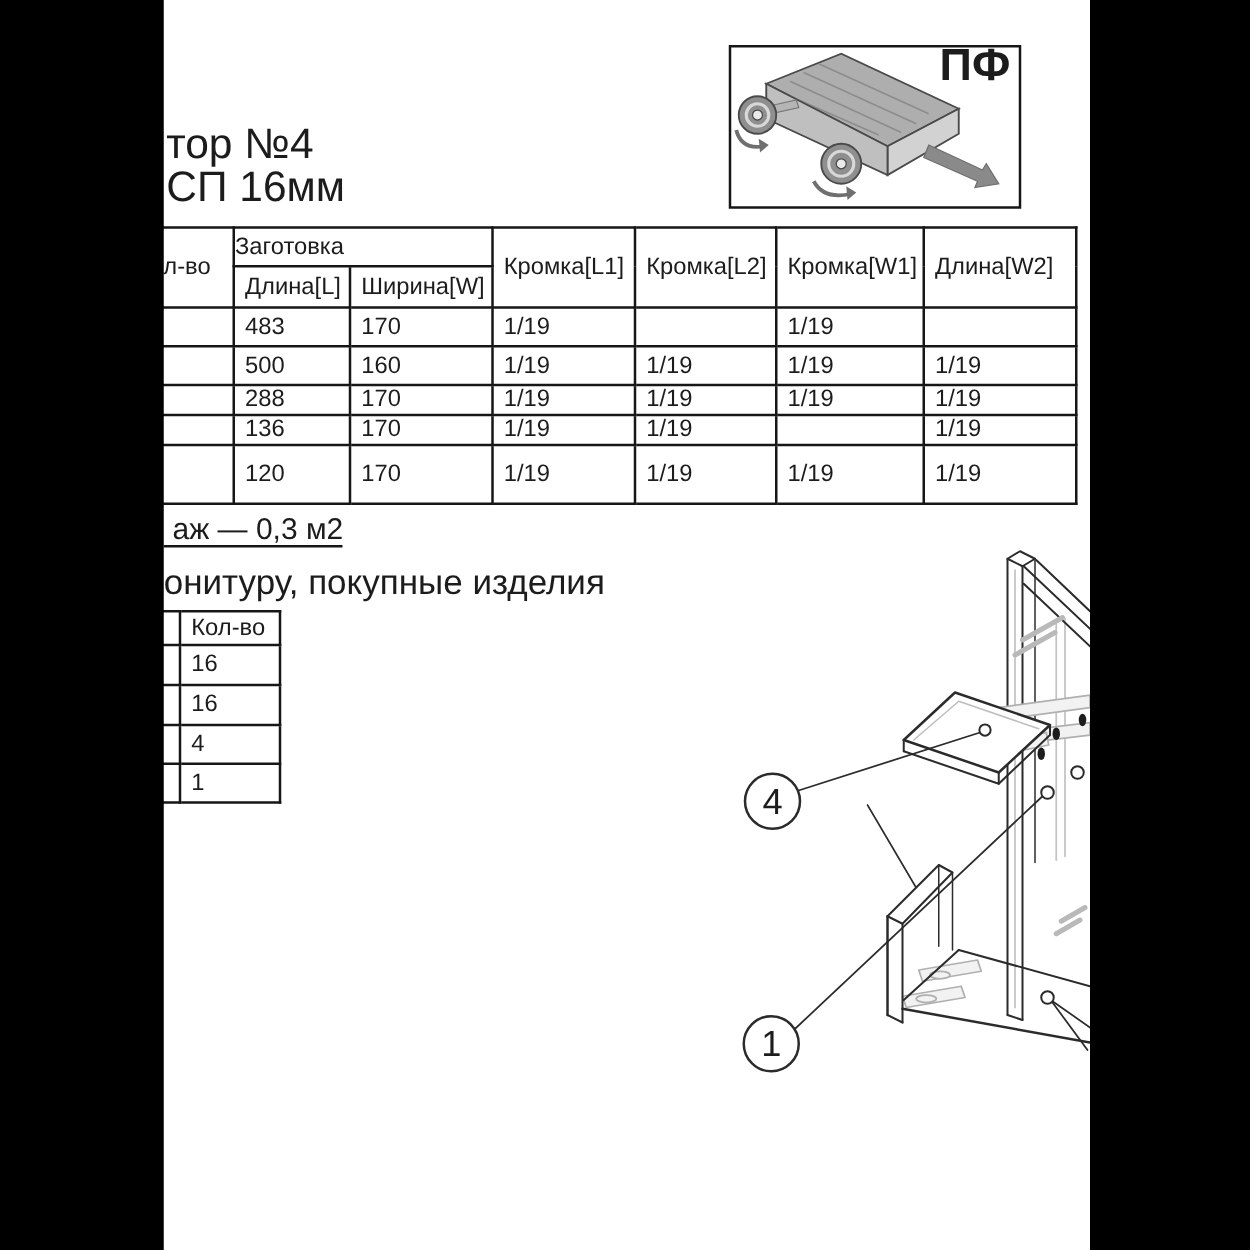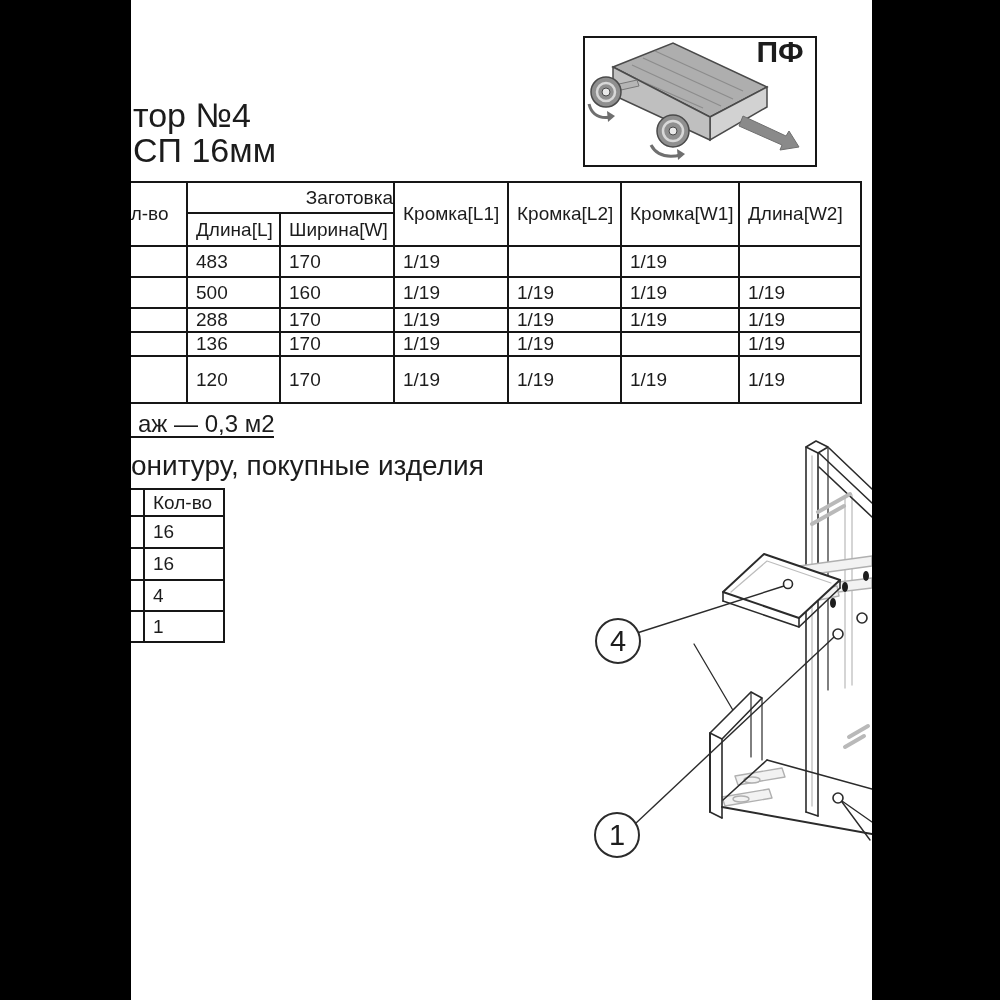--- a/index.html
+++ b/index.html
@@ -10,25 +10,25 @@
   .crop-bar{position:absolute;top:0;height:1000px;background:#000;z-index:60}
   #bar-left{left:0;width:131px}
   #bar-right{left:872px;width:128px}
 
   .title-line{position:absolute;left:133px;font-size:34px;line-height:36px;white-space:nowrap}
   #title1{top:97px}
   #title2{top:132px}
 
   
   #pf-box{position:absolute;left:583px;top:36px;width:230px;height:127px;border:2px solid #161616;background:#fff}
-  #pf-label{position:absolute;left:745px;top:37px;width:70px;height:30px;font-size:30px;font-weight:bold;text-align:center;line-height:30px;z-index:5}
+  #pf-label{position:absolute;left:745px;top:37px;width:70px;height:30px;font-size:36px;font-weight:bold;text-align:center;line-height:30px;z-index:5}
 
   table{border-collapse:collapse;table-layout:fixed;background:#fff}
   td{border:2px solid #161616;font-size:19px;vertical-align:middle;padding:0 0 0 8px;white-space:nowrap;overflow:hidden}
-  td.ctr{text-align:right;padding:0}
+  td.ctr{text-align:left;padding:0}
   td.qty-frag{text-align:center;padding:0 5px 0 0}
 
   #cut-table{position:absolute;left:106px;top:181px}
   #hw-table{position:absolute;left:106px;top:488px}
 
   #meterage{position:absolute;left:138px;top:412px;font-size:24px;line-height:24px;white-space:nowrap}
   #meterage-underline{position:absolute;left:131px;top:436px;width:143px;height:2px;background:#161616}
   #hw-heading{position:absolute;left:131px;top:449px;font-size:28px;line-height:34px;white-space:nowrap}
 
   #diagram{position:absolute;left:585px;top:428px}

